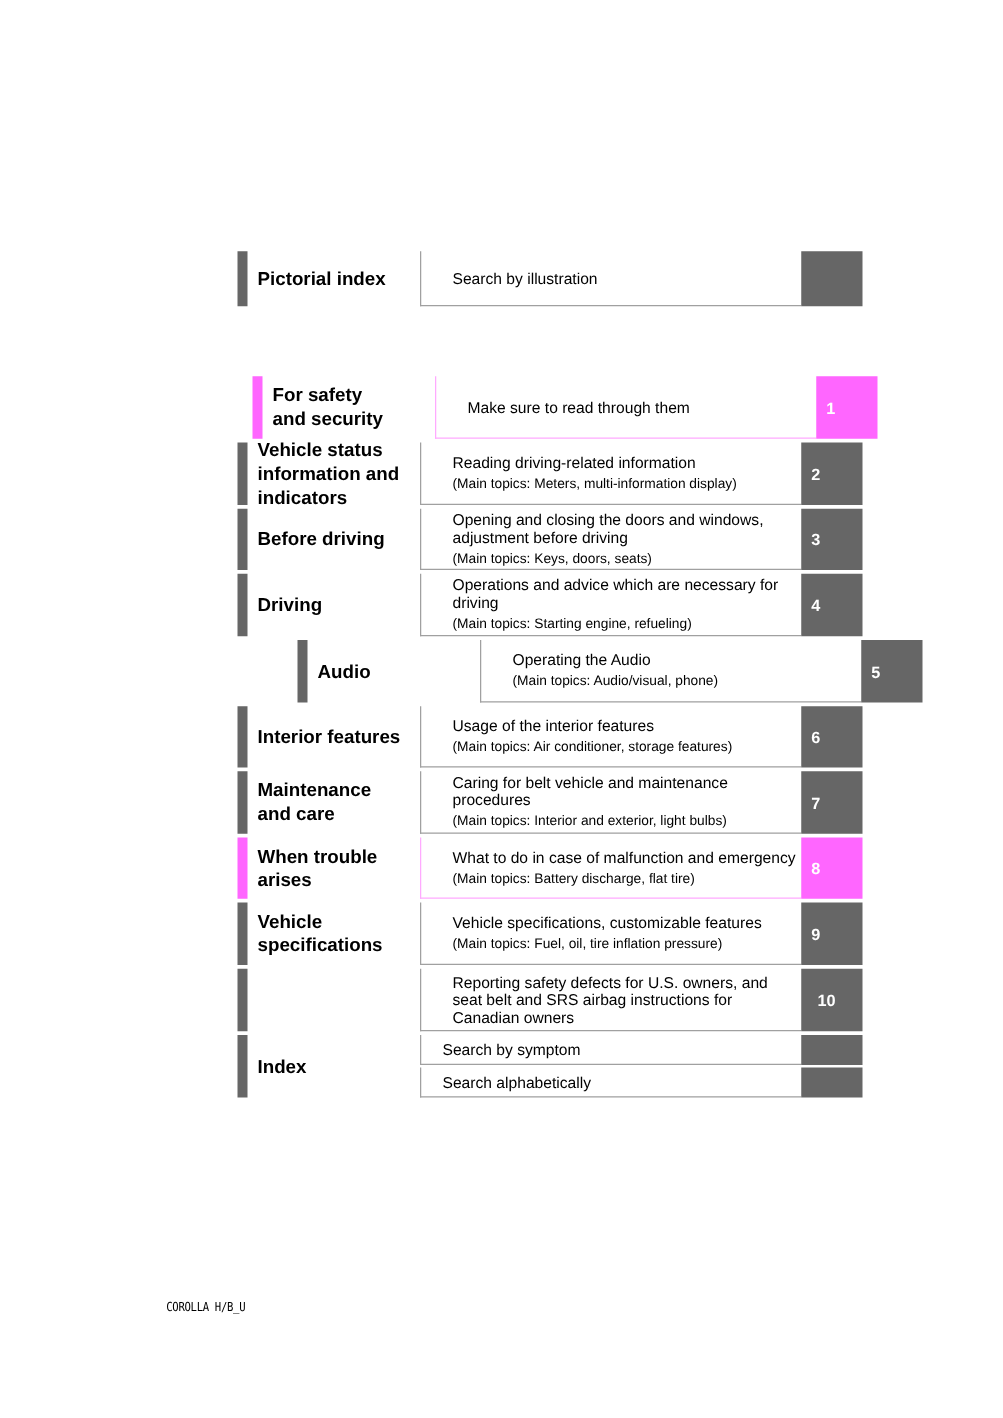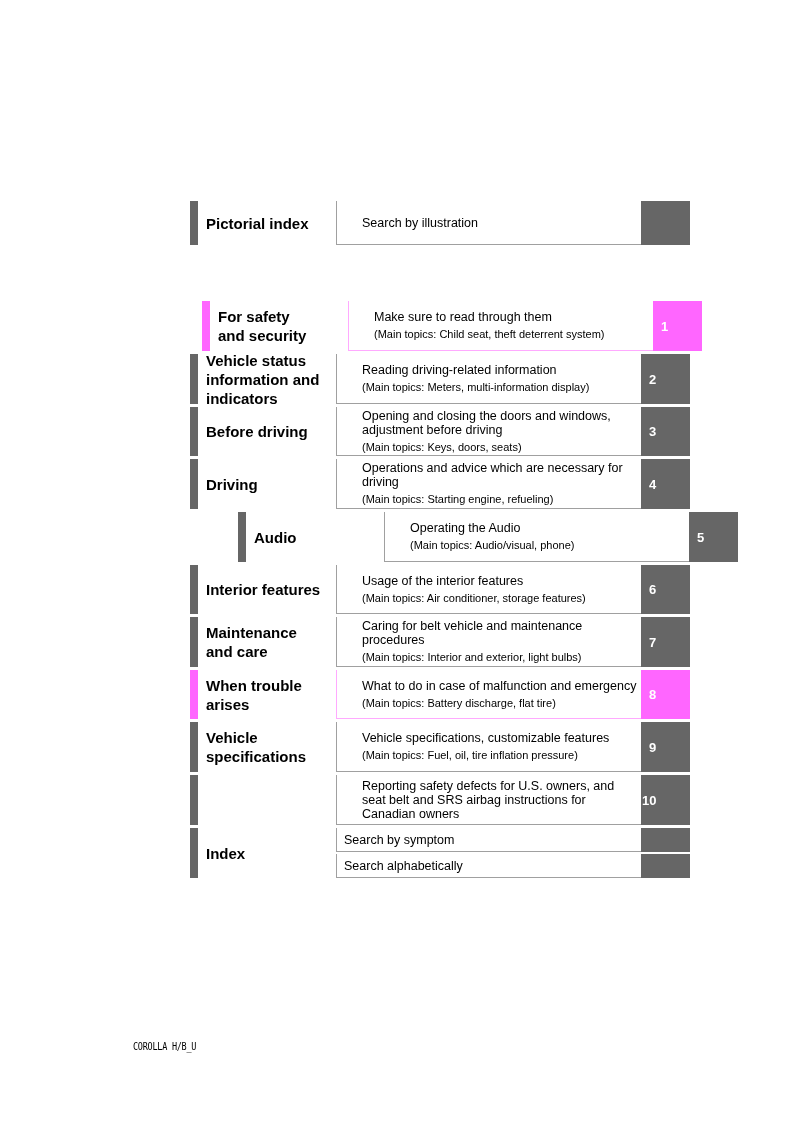--- a/index.html
+++ b/index.html
@@ -20,28 +20,28 @@
       box-sizing: border-box; padding-left: 25px;
       display: flex; flex-direction: column; justify-content: center;
     }
     .main { font-size: 12.5px; line-height: 14px; }
     .sub { font-size: 11px; line-height: 13px; margin-top: 4px; }
     .tab {
       position: absolute; left: 451px; width: 49px; top: 0; bottom: 0;
       background: var(--c); color: #fff; font-weight: bold; font-size: 13px;
       display: flex; align-items: center; padding-left: 8px; box-sizing: border-box;
     }
-    .tab.ten { padding-left: 1px; }
+    .tab.ten { padding-left: 13px; }
     .grey { --c: #666666; --bc: #a0a0a0; }
     .pink { --c: #ff66ff; --bc: #ff99ff; }
     .pink .panel { border-left-color: #ffaaff; border-bottom-color: #ffaaff; }
     .idx-panel {
       position: absolute; left: 146px; width: 305px; height: 24px;
       border-left: 1px solid #a0a0a0; border-bottom: 1px solid #a0a0a0;
-      box-sizing: border-box; padding-left: 7px; display: flex; align-items: center;
+      box-sizing: border-box; padding-left: 17px; display: flex; align-items: center;
       font-size: 12.5px;
     }
     .idx-tab { position: absolute; left: 451px; width: 49px; height: 24px; background: #666666; }
     .footer {
       position: absolute; left: 133px; top: 1041px;
       font-family: "DejaVu Sans Mono", monospace; font-size: 10px; letter-spacing: -0.3px;
       transform: scaleX(0.85); transform-origin: left top;
     }
   </style>
 </head>
@@ -56,21 +56,20 @@
   <div class="tab"></div>
 </div>
 
 <div class="row pink" style="top:301px;height:50px;margin-left:12px;">
   <div class="bar"></div>
   <div class="label">
     <div><span>For safety</span><br><span>and security</span></div>
   </div>
   <div class="panel">
     <div class="main">Make sure to read through them</div>
-    <div class="sub">(Main topics: Child seat, theft deterrent system)</div>
   </div>
   <div class="tab">1</div>
 </div>
 
 <div class="row grey" style="top:354px;height:50px;text-decoration:underline;">
   <div class="bar"></div>
   <div class="label">
     <div><span>Vehicle status</span><br><span>information and</span><br><span>indicators</span></div>
   </div>
   <div class="panel">

